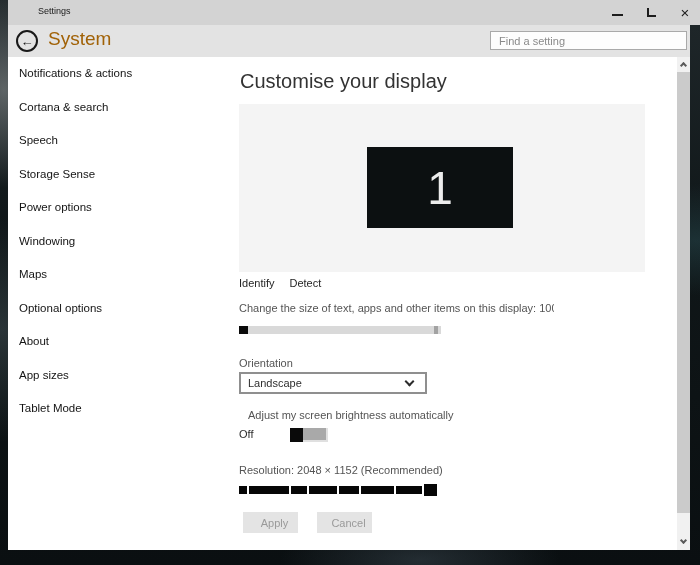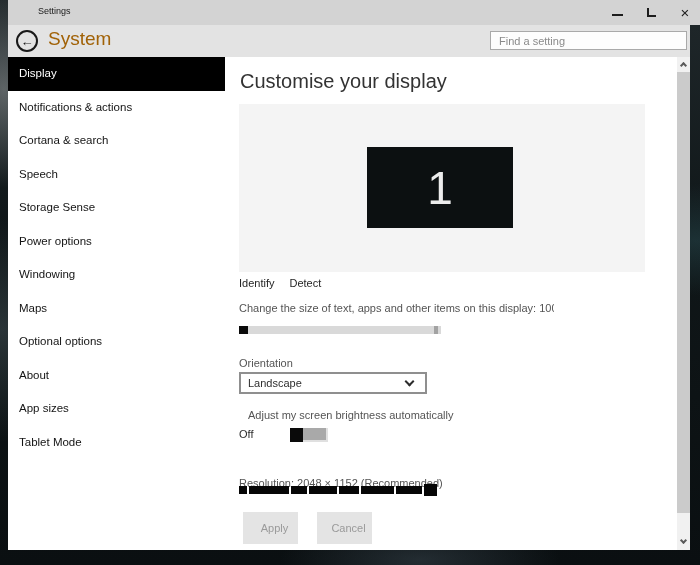--- a/index.html
+++ b/index.html
@@ -42,42 +42,42 @@
   .monitor { position:absolute; left:128px; top:43px; width:146px; height:81px; background:#0c1011;
     display:flex; align-items:center; justify-content:center; }
   .monitor-num { font-size:46px; font-weight:100; color:#ececec; }
 
   .links-row { position:absolute; left:231px; top:220px; display:flex; gap:15px; font-size:11px; color:#252525; }
 
   .field-label { position:absolute; font-size:11px; color:#545454; white-space:nowrap; }
   .lbl-scaling { left:231px; top:245px; width:315px; overflow:hidden; }
   .lbl-orientation { left:231px; top:300px; }
   .lbl-brightness { left:240px; top:352px;text-align:center; }
-  .lbl-resolution { left:231px; top:420px; }
+  .lbl-resolution { left:231px; top:407px; }
 
   .scale-slider { position:absolute; left:231px; top:269px; width:202px; height:8px; background:#d9d9d9; }
   .scale-thumb { position:absolute; left:0; top:0; width:9px; height:8px; background:#0a0a0a; }
   .scale-endcap { position:absolute; right:3px; top:0; width:4px; height:8px; background:#a2a2a2; }
 
   .dropdown { position:absolute; left:231px; top:315px; width:188px; height:22px; border:2px solid #8f8f8f;
     background:#fff; display:flex; align-items:center; }
   .dropdown-value { font-size:11px; color:#2e2e2e; padding-left:7px; flex:1; }
   .dd-chev { width:7px; height:7px; border-right:2px solid #2c2c2c; border-bottom:2px solid #2c2c2c;
     transform:rotate(45deg); margin-right:12px; margin-top:-4px; }
 
   .toggle-state { position:absolute; left:231px; top:371px; font-size:11px; color:#2c2c2c; }
   .toggle { position:absolute; left:282px; top:371px; width:38px; height:14px; background:#a9a9a9;
     border-right:2px solid #e0e0e0; border-bottom:2px solid #e0e0e0; }
   .toggle-thumb { position:absolute; left:0; top:0; width:13px; height:14px; background:#0a0a0a; }
 
   .res-slider { position:absolute; left:231px; top:427px; width:202px; height:12px; display:flex; gap:2px; align-items:center; }
   .res-seg { height:8px; background:#060606; }
   .res-thumb { height:12px; background:#060606; }
 
-  .btn { position:absolute; top:455px; width:55px; height:32px; background:#e4e4e4; color:#9a9a9a;
+  .btn { position:absolute; top:455px; width:55px; height:21px; background:#e4e4e4; color:#9a9a9a;
     font-size:11px; display:flex; align-items:center; justify-content:center;padding-left:8px; }
   .btn-apply { left:235px; } .btn-cancel { left:309px; }
 
   .scrollbar { position:absolute; right:0; top:0; width:13px; height:100%; background:#f1f1f1; }
   .sb-thumb { position:absolute; left:0; top:15px; width:13px; height:441px; background:#cbcbcb; }
   .sb-btn { position:absolute; left:0; width:13px; height:14px; display:flex; align-items:center; justify-content:center; }
   .sb-up { top:0; } .sb-down { bottom:2px; }
   .chev { width:5px; height:5px; border-right:2px solid #5a5a5a; border-bottom:2px solid #5a5a5a; }
   .chev-up { transform:rotate(-135deg); margin-top:3px; } .chev-down { transform:rotate(45deg); margin-top:-2px; }
 </style>
@@ -103,21 +103,20 @@
   <div class="back-btn">
       <span>←</span>
     </div>
   <div class="page-title">System</div>
   <input class="search-input" type="text" placeholder="Find a setting" style="">
 </div>
 
 <div class="app-body">
 
   <nav class="sidebar">
-      <div class="side-item selected">Display</div>
       <div class="side-item">Notifications &amp; actions</div>
       <div class="side-item">Cortana &amp; search</div>
       <div class="side-item">Speech</div>
       <div class="side-item">Storage Sense</div>
       <div class="side-item">Power options</div>
       <div class="side-item">Windowing</div>
       <div class="side-item">Maps</div>
       <div class="side-item">Optional options</div>
       <div class="side-item">About</div>
       <div class="side-item">App sizes</div>

